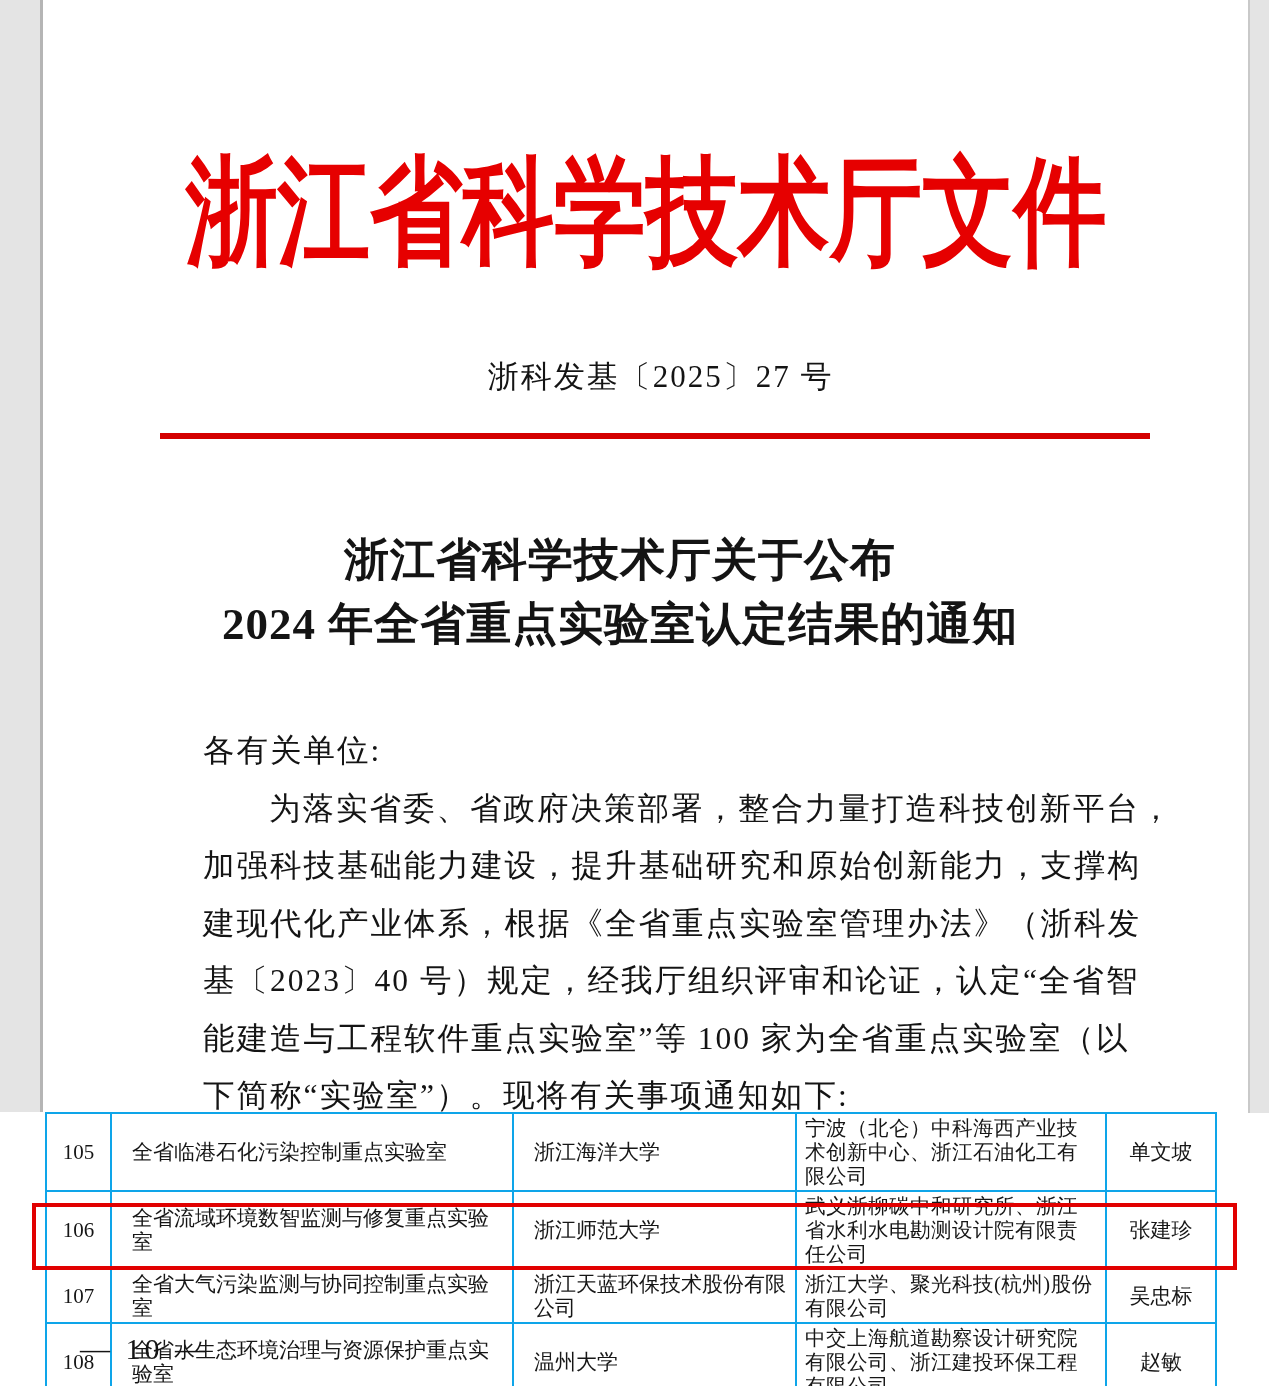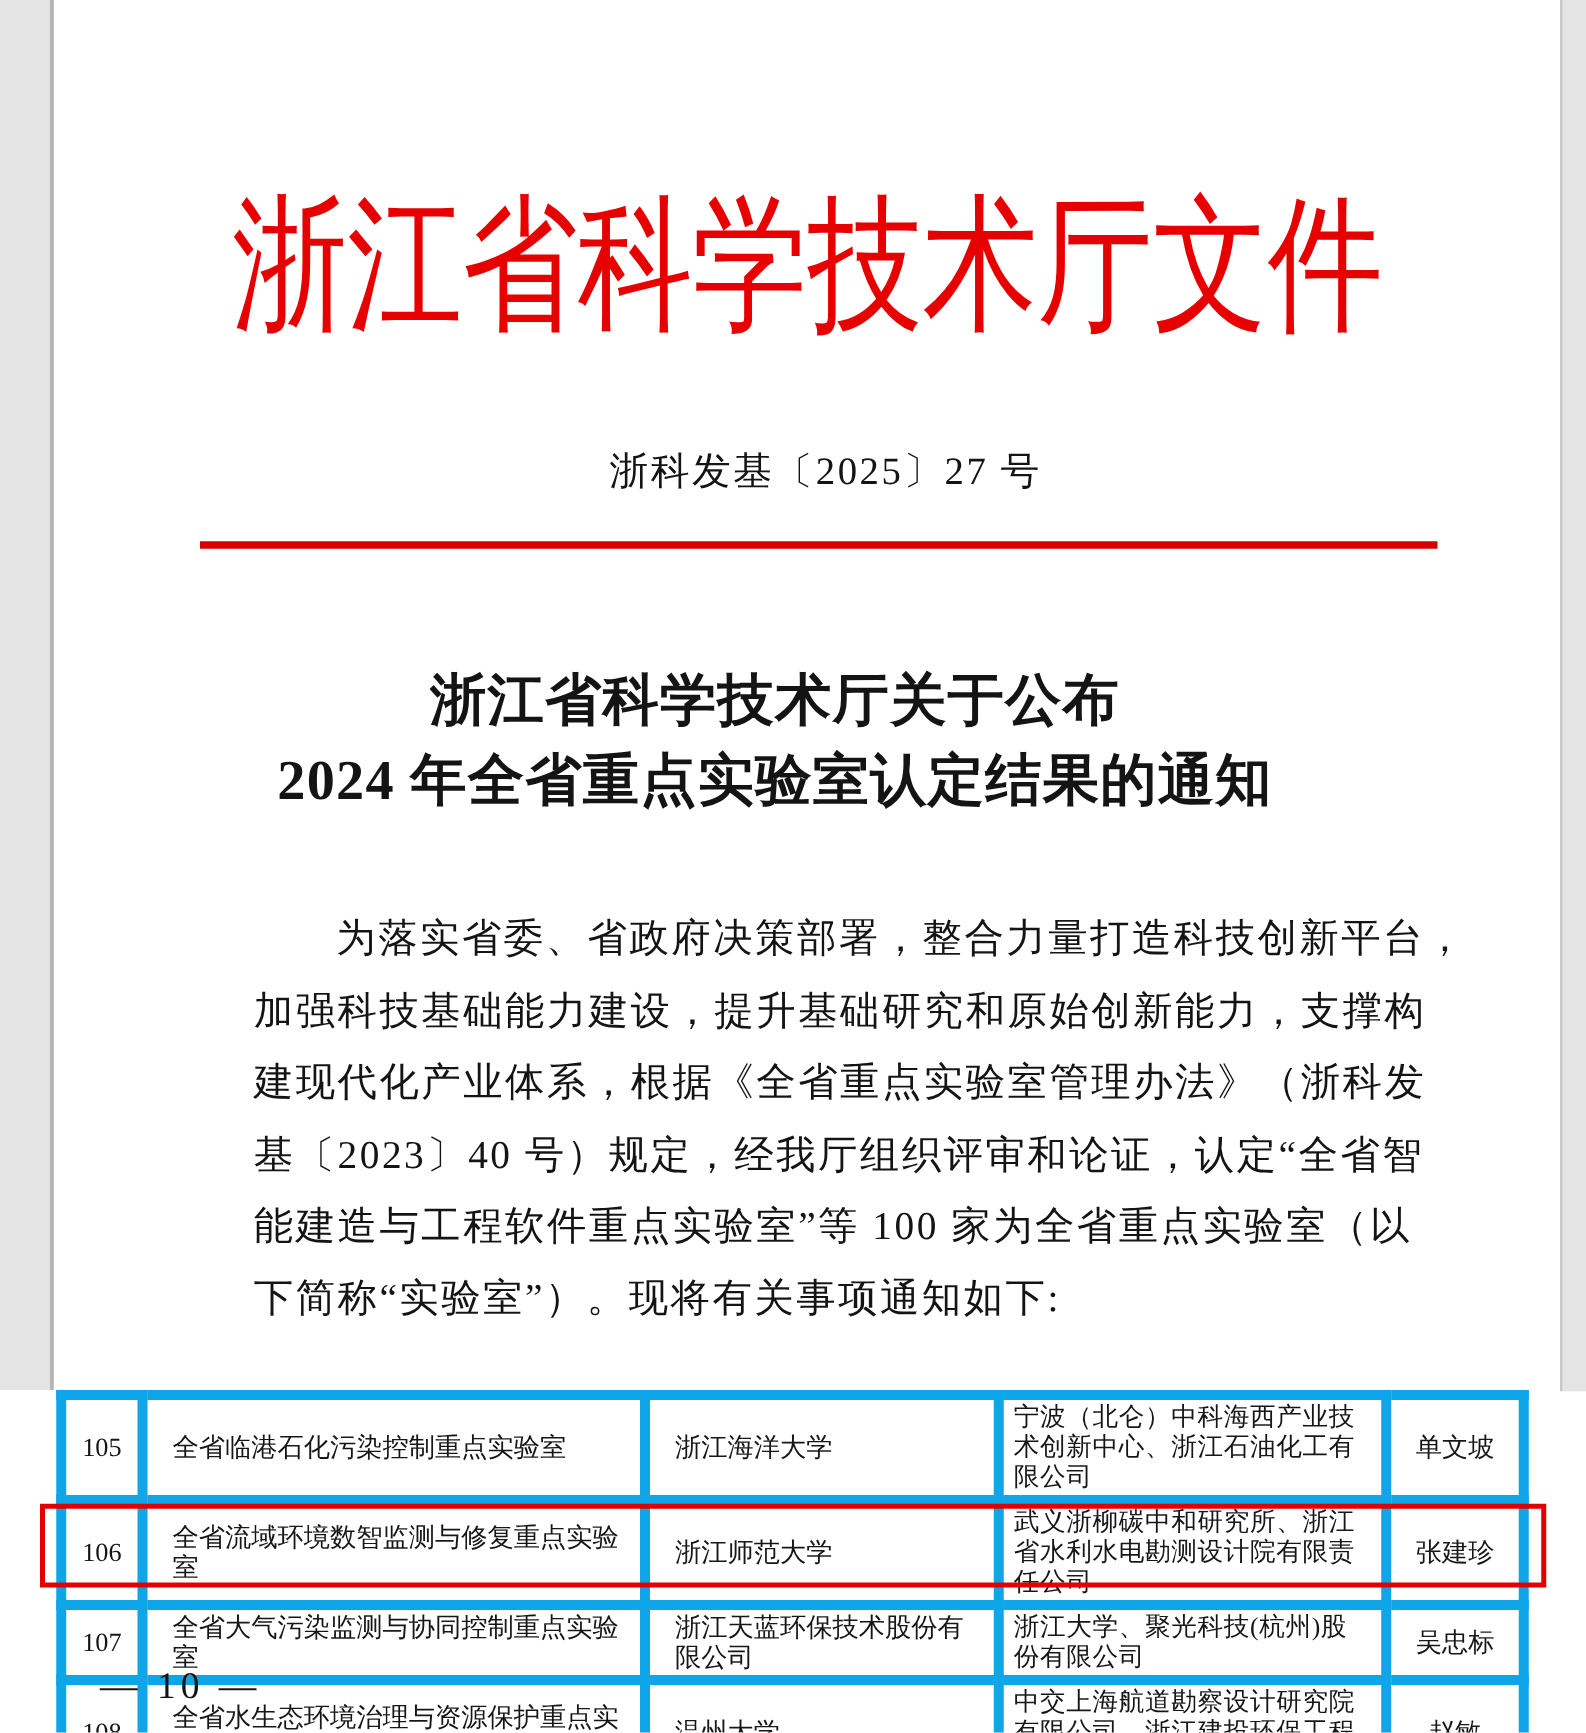--- a/index.html
+++ b/index.html
@@ -7,21 +7,21 @@
     width:1269px;height:1386px;position:relative;background:#ffffff;
     font-family:"Liberation Serif","DejaVu Serif",serif;color:#141414;
     overflow:hidden;
   }
   .gray-strip{position:absolute;background:#e4e4e4;}
   .gray-strip.left{left:0;top:0;width:40px;height:1112px;border-right:3px solid #b5b5b5;}
   .gray-strip.right{left:1248px;top:0;width:21px;height:1113px;border-left:2px solid #c9c9c9;}
 
   .letterhead{
     position:absolute;left:43px;top:138px;width:1205px;text-align:center;
-    color:#e60000;font-weight:normal;font-size:118px;line-height:150px;white-space:nowrap;
+    color:#e60000;font-weight:bold;font-size:118px;line-height:150px;white-space:nowrap;
   }
   .letterhead-inner{display:inline-block;transform:scaleX(0.78);transform-origin:center;}
 
   .doc-number{
     position:absolute;left:43px;top:356px;width:1235px;text-align:center;
     font-size:31px;letter-spacing:2px;
   }
 
   .red-rule{position:absolute;left:160px;top:433px;width:990px;height:6px;background:#d40000;}
 
@@ -36,21 +36,21 @@
   }
   .body-line{white-space:nowrap;}
   .body-line.indent{text-indent:66px;}
 
   .results-table{
     position:absolute;left:45px;top:1112px;width:1170px;
     border-collapse:collapse;table-layout:fixed;
     font-size:21px;color:#161616;
   }
   .results-table td{
-    border:8px solid #0ea5e9;padding:2px 8px;line-height:24px;
+    border:2px solid #0ea5e9;padding:2px 8px;line-height:24px;
     overflow:hidden;
   }
   .results-table td.c-no,.results-table td.c-dir{text-align:center;padding:2px 10px;margin-top:12px;}
   .results-table td.c-lab,.results-table td.c-inst{padding-left:20px;}
   .col-no{width:65px;}.col-lab{width:402px;}.col-inst{width:283px;}
   .col-part{width:310px;}.col-dir{width:110px;}
   .row-105{height:52px;}.row-106{height:47px;}.row-107{height:51px;}.row-108{height:48px;}
   .c-part{font-size:20.5px;letter-spacing:0.5px;}
 
   .highlight-box{
@@ -75,20 +75,21 @@
 <div class="doc-number">浙科发基〔2025〕27 号</div>
 
 <div class="red-rule"></div>
 
 <div class="notice-title">
   <div>浙江省科学技术厅关于公布</div>
   <div>2024 年全省重点实验室认定结果的通知</div>
 </div>
 
 <div class="body-block">
+  <div class="body-line">各有关单位:</div>
   <div class="body-line indent">为落实省委、省政府决策部署，整合力量打造科技创新平台，</div>
   <div class="body-line">加强科技基础能力建设，提升基础研究和原始创新能力，支撑构</div>
   <div class="body-line">建现代化产业体系，根据《全省重点实验室管理办法》（浙科发</div>
   <div class="body-line">基〔2023〕40 号）规定，经我厅组织评审和论证，认定“全省智</div>
   <div class="body-line">能建造与工程软件重点实验室”等 100 家为全省重点实验室（以</div>
   <div class="body-line">下简称“实验室”）。现将有关事项通知如下:</div>
 </div>
 
 <table class="results-table">
   <colgroup>

